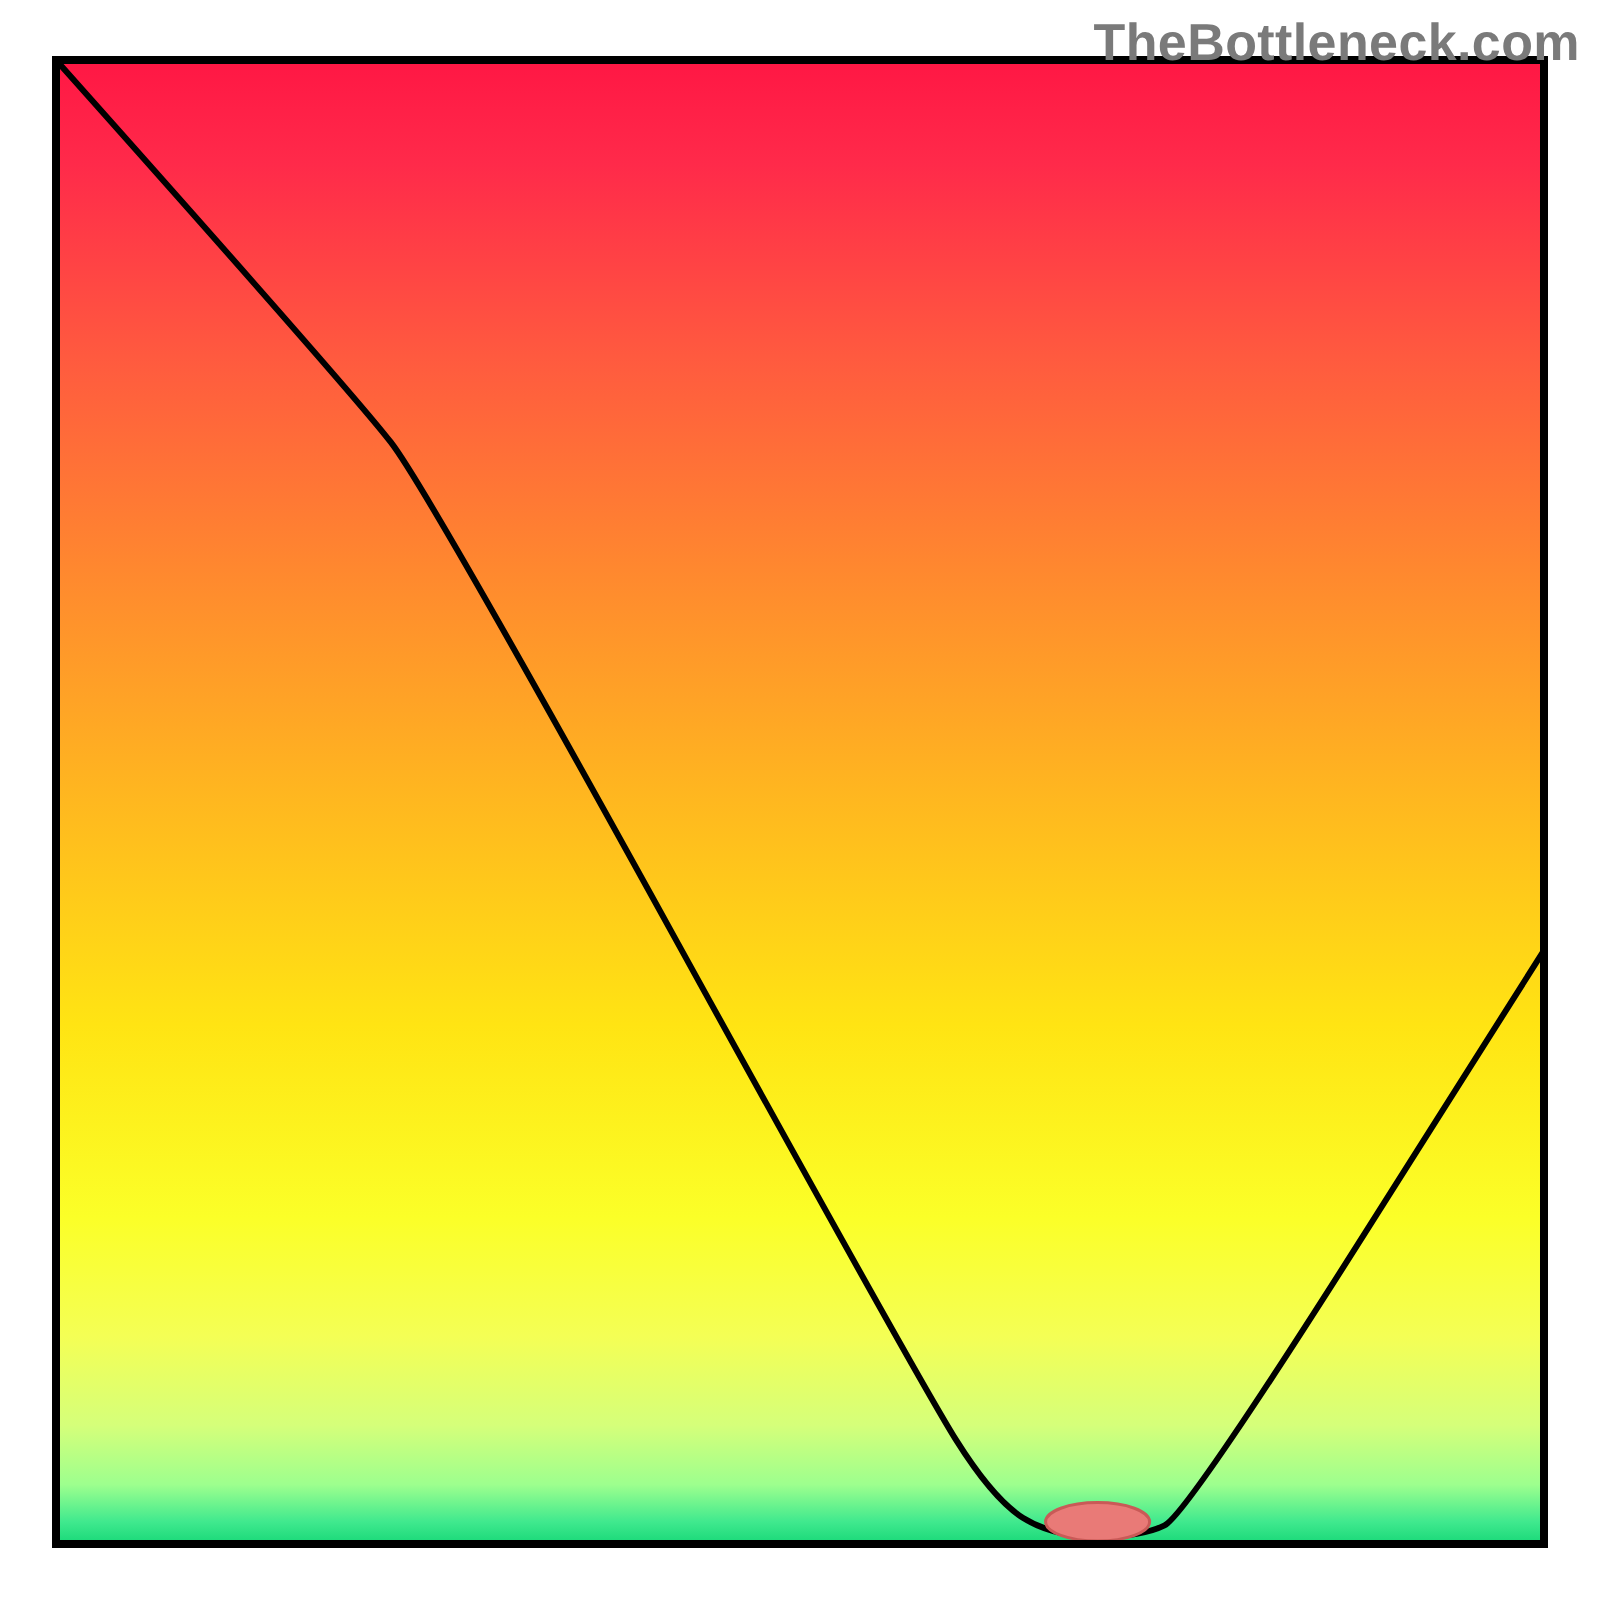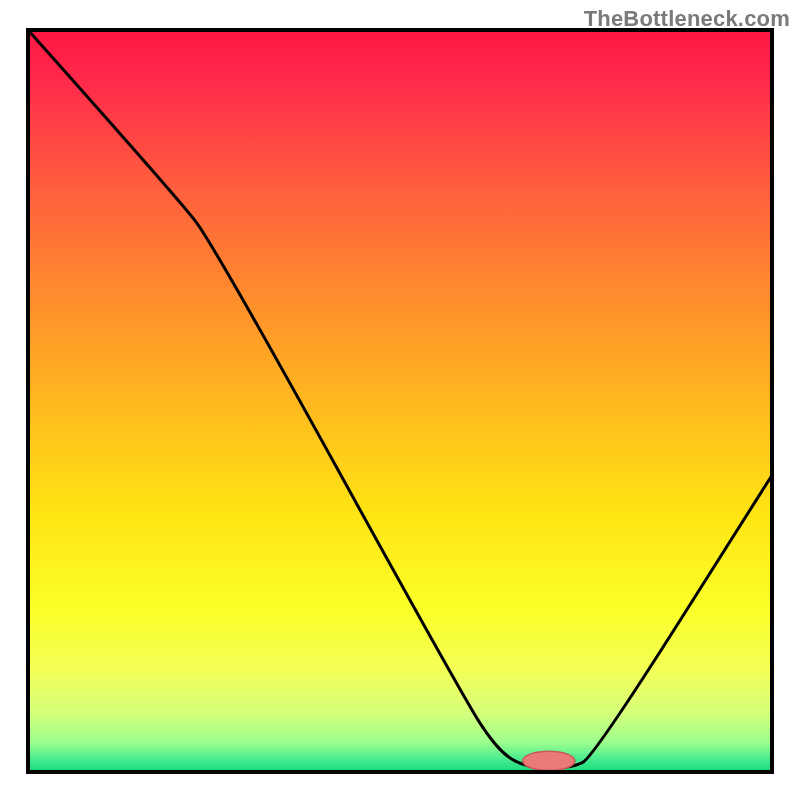--- a/index.html
+++ b/index.html
@@ -13,21 +13,21 @@
   .canvas {
     position: relative;
     width: 800px;
     height: 800px;
   }
   .watermark {
     position: absolute;
     top: 6px;
     right: 10px;
     font-family: Arial, Helvetica, sans-serif;
-    font-size: 22px;
+    font-size: 26px;
     font-weight: bold;
     color: #7a7a7a;
     letter-spacing: 0.2px;
   }
   svg {
     position: absolute;
     left: 0;
     top: 0;
   }
 </style>

